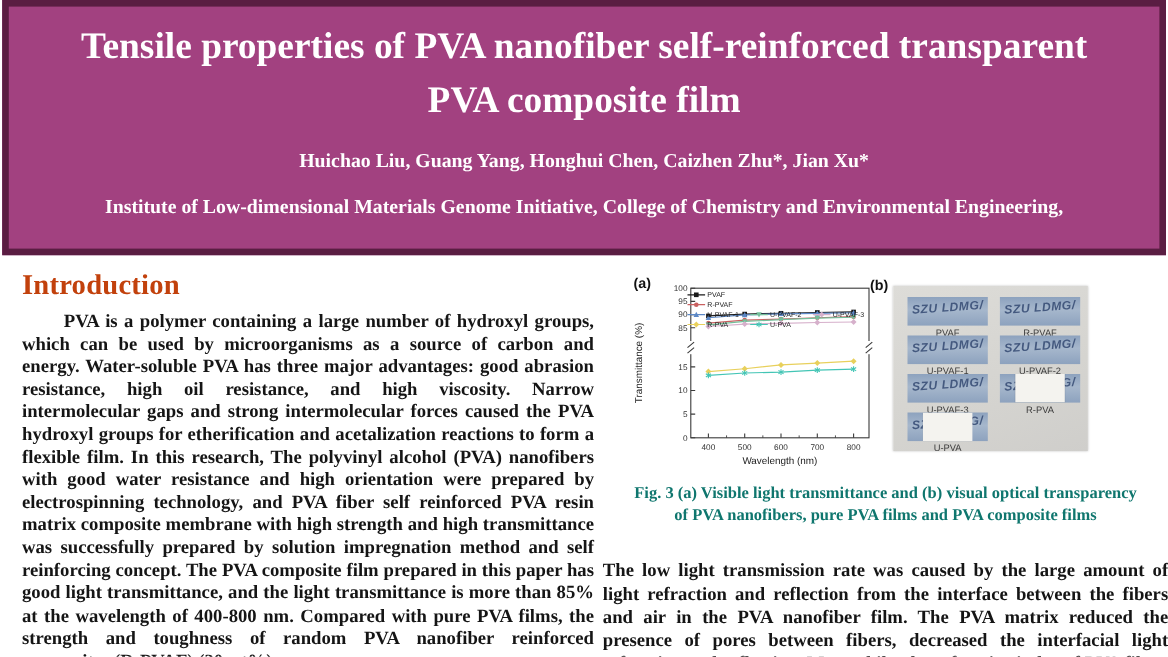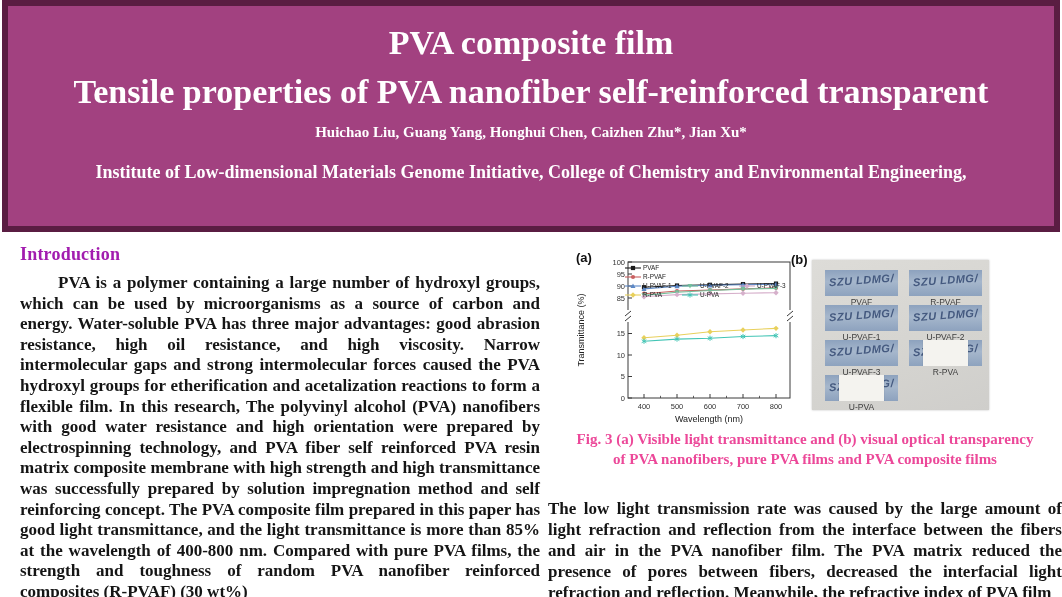--- a/index.html
+++ b/index.html
@@ -9,30 +9,30 @@
 
   
   .poster-header {
     position:absolute; left:2px; top:0; width:1058px; height:232px;
     background:#a24180; border:6px solid #5a1d42; color:#ffffff; text-align:center;
   }
   .poster-title {
     margin-top:12px; font-size:34px; line-height:49px; font-weight:bold; color:#fff;
   }
   .poster-authors {
-    margin-top:8px; font-size:15px; font-weight:bold; color:#fff;
+    margin-top:20px; font-size:18px; font-weight:bold; color:#fff;
   }
   .poster-affiliation {
     margin-top:20px; font-size:18px; line-height:22px; font-weight:bold; color:#fff;
   }
 
   
   .left-col { position:absolute; left:20px; top:244px; width:520px; }
   .section-heading {
-    font-size:18px; font-weight:bold; color:#a21caf; letter-spacing:0.2px;
+    font-size:26px; font-weight:bold; color:#c2410c; letter-spacing:0.2px;
   }
   .intro-paragraph {
     margin-top:8px; font-size:17px; line-height:20.6px; font-weight:bold;
     color:#151515; text-align:justify; text-indent:38px;
   }
 
   
   .right-col { position:absolute; left:548px; top:246px; width:514px; }
   .figure-row { position:relative; width:514px; height:184px; }
   .panel-label { position:absolute; font-size:13px; font-weight:bold; color:#111;
@@ -60,37 +60,37 @@
   .chip-patch {
     position:absolute; top:0; left:14px; width:45px; height:26px;
     background:#f4f3ef; box-shadow:0 0 1px rgba(0,0,0,0.2);
   }
   .sample-label {
     position:absolute; width:73px; text-align:center;
     font-family:"Liberation Sans", sans-serif; font-size:8.5px; color:#3c3c3c;
   }
 
   .figure-caption {
-    margin:0 auto 0 auto; width:460px; text-align:center;
-    font-size:15px; line-height:19.5px; font-weight:bold; color:#ec4899;
+    margin:10px auto 0 auto; width:460px; text-align:center;
+    font-size:15px; line-height:19.5px; font-weight:bold; color:#0f766e;
   }
   .discussion-paragraph {
     margin-top:29px; font-size:17px; line-height:21px; font-weight:bold;
     color:#151515; text-align:justify;font-family:Liberation Serif, serif;
   }
 </style>
 </head>
 <body>
 
 <div class="page">
 
   <div class="poster-header">
     <div class="poster-title">
+      <div>Tensile properties of PVA nanofiber self-reinforced transparent</div>
       <div>PVA composite film</div>
-      <div>Tensile properties of PVA nanofiber self-reinforced transparent</div>
     </div>
     <div class="poster-authors">Huichao Liu, Guang Yang, Honghui Chen, Caizhen Zhu*, Jian Xu*</div>
     <div class="poster-affiliation">
       <div>Institute of Low-dimensional Materials Genome Initiative, College of Chemistry and Environmental Engineering,</div>
     </div>
   </div>
 
   <div class="left-col">
     <div class="section-heading">Introduction</div>
     <p class="intro-paragraph">PVA is a polymer containing a large number of hydroxyl groups, which can be used by microorganisms as a source of carbon and energy. Water-soluble PVA has three major advantages: good abrasion resistance, high oil resistance, and high viscosity. Narrow intermolecular gaps and strong intermolecular forces caused the PVA hydroxyl groups for etherification and acetalization reactions to form a flexible film. In this research, The polyvinyl alcohol (PVA) nanofibers with good water resistance and high orientation were prepared by electrospinning technology, and PVA fiber self reinforced PVA resin matrix composite membrane with high strength and high transmittance was successfully prepared by solution impregnation method and self reinforcing concept. The PVA composite film prepared in this paper has good light transmittance, and the light transmittance is more than 85%  at the wavelength of 400-800 nm. Compared with pure PVA films, the strength and toughness of random PVA nanofiber reinforced composites (R-PVAF) (30 wt%)</p>

